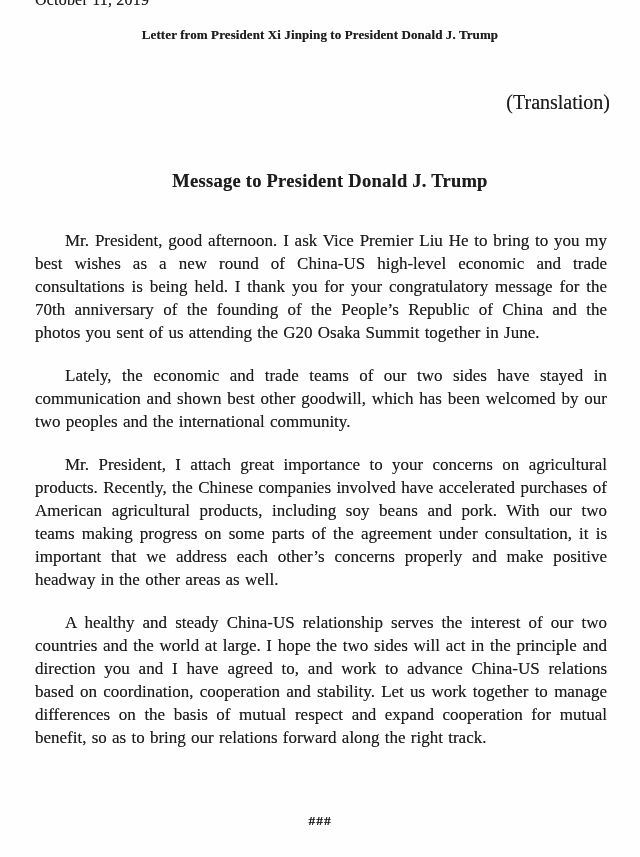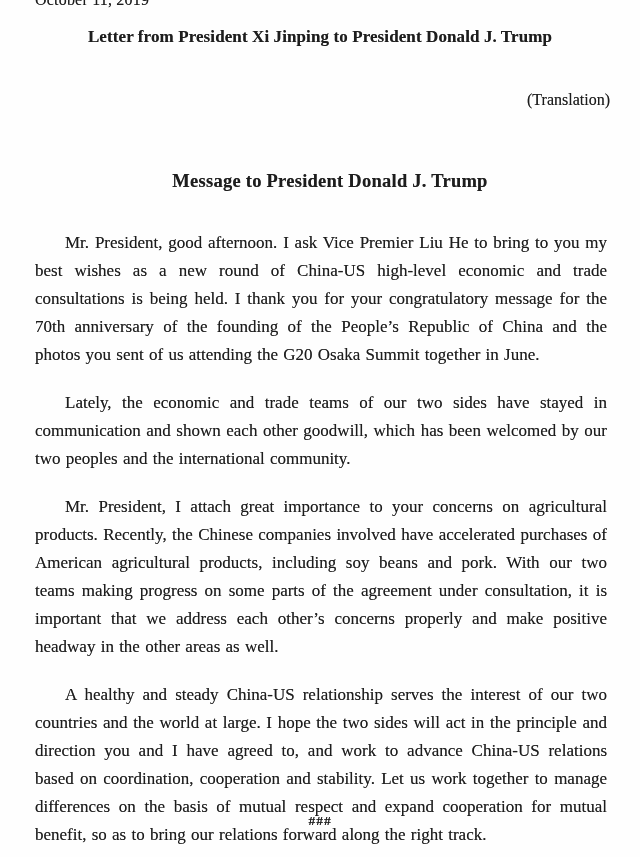--- a/index.html
+++ b/index.html
@@ -31,28 +31,28 @@
     letter-spacing: 0.2px;
     white-space: nowrap;
   }
   .doc-header {
     position: absolute;
     top: 27px;
     left: 0;
     right: 0;
     text-align: center;
     font-weight: bold;
-    font-size: 17px;
+    font-size: 13px;
     letter-spacing: 0.1px;
   }
   .translation-label {
     position: absolute;
     top: 91px;
     right: 30px;
-    font-size: 16px;
+    font-size: 20px;
   }
   .letter-title {
     position: absolute;
     top: 171px;
     left: 0;
     right: 0;
     text-align: center;
     font-weight: bold;
     font-size: 18.5px;
     letter-spacing: 0.25px;
@@ -60,21 +60,21 @@
   }
   .letter-body {
     position: absolute;
     top: 229px;
     left: 35px;
     right: 33px;
   }
   .letter-body p {
     margin: 0 0 20px 0;
     font-size: 17px;
-    line-height: 28px;
+    line-height: 23px;
     text-align: justify;
     text-indent: 30px;
     word-spacing: 1px;
   }
   .footer-mark {
     position: absolute;
     top: 813px;
     left: 0;
     right: 0;
     text-align: center;
@@ -91,20 +91,20 @@
   <div class="date-line">October 11, 2019</div>
 
   <div class="doc-header">Letter from President Xi Jinping to President Donald J. Trump</div>
 
   <div class="translation-label">(Translation)</div>
 
   <div class="letter-title">Message to President Donald J. Trump</div>
 
   <div class="letter-body">
     <p>Mr. President, good afternoon. I ask Vice Premier Liu He to bring to you my best wishes as a new round of China-US high-level economic and trade consultations is being held. I thank you for your congratulatory message for the 70th anniversary of the founding of the People’s Republic of China and the photos you sent of us attending the G20 Osaka Summit together in June.</p>
-    <p>Lately, the economic and trade teams of our two sides have stayed in communication and shown each other goodwill, which has been welcomed by our two peoples and the international community.</p>
+    <p>Lately, the economic and trade teams of our two sides have stayed in communication and shown best other goodwill, which has been welcomed by our two peoples and the international community.</p>
     <p>Mr. President, I attach great importance to your concerns on agricultural products. Recently, the Chinese companies involved have accelerated purchases of American agricultural products, including soy beans and pork. With our two teams making progress on some parts of the agreement under consultation, it is important that we address each other’s concerns properly and make positive headway in the other areas as well.</p>
     <p>A healthy and steady China-US relationship serves the interest of our two countries and the world at large. I hope the two sides will act in the principle and direction you and I have agreed to, and work to advance China-US relations based on coordination, cooperation and stability. Let us work together to manage differences on the basis of mutual respect and expand cooperation for mutual benefit, so as to bring our relations forward along the right track.</p>
   </div>
 
   <div class="footer-mark">###</div>
 
 </div>
 
 </body></html>

